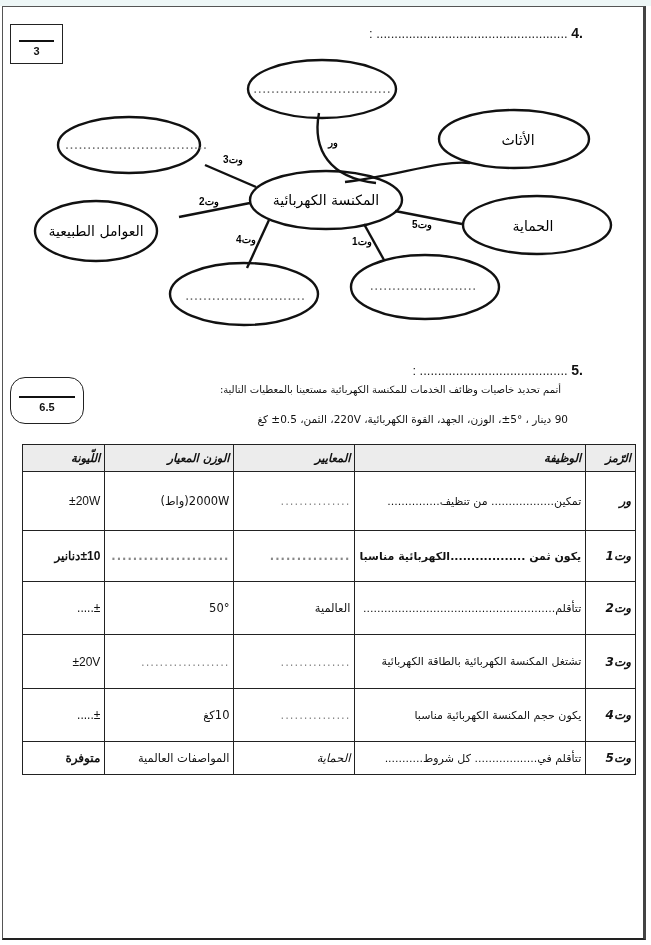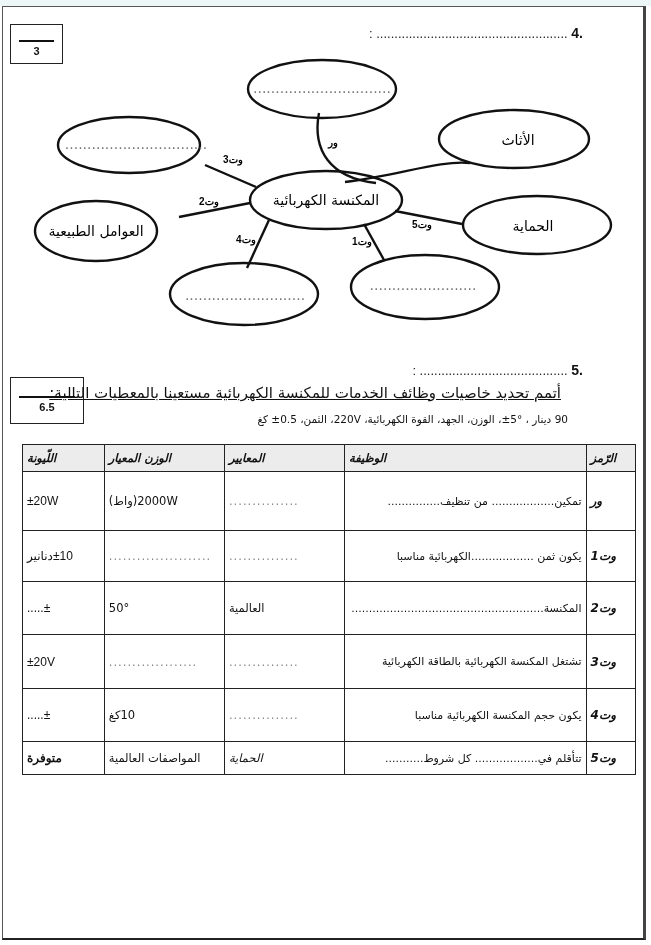--- a/index.html
+++ b/index.html
@@ -8,32 +8,32 @@
   .topstrip { position: absolute; left: 0; top: 0; width: 651px; height: 6px; background: #eef7f7; }
   .score-box { position: absolute; border: 1px solid #222; background: #fff; }
   .score-box .bar { position: absolute; left: 8px; right: 8px; height: 2px; background: #111; }
   .score-box .num { position: absolute; left: 0; right: 0; text-align: center; font-weight: bold; font-size: 11px; font-family: "Liberation Sans", sans-serif; }
   .q-head { position: absolute; direction: rtl; font-family: "Liberation Sans", sans-serif; font-size: 13px; }
   .q-head .n { font-weight: bold; font-size: 14px; }
   .q-head .dots { letter-spacing: 0px; color: #222; }
   svg.diagram { position: absolute; left: 0; top: 0; }
   .ell-text { font-family: "DejaVu Sans", sans-serif; font-size: 14px; }
   .link-label { font-family: "Liberation Sans", sans-serif; font-size: 10px; font-weight: bold; }
-  .instr { position: absolute; right: 90px; top: 384px; direction: rtl; font-size: 15px; text-decoration: underline; font-family: "DejaVu Sans", sans-serif; }
+  .instr { position: absolute; right: 90px; top: 384px; direction: rtl; font-size: 10px; font-family: "DejaVu Sans", sans-serif; }
   .givens { position: absolute; right: 83px; top: 413px; direction: rtl; font-size: 10.5px; font-family: "DejaVu Sans", sans-serif; }
   table.fn { position: absolute; left: 22px; top: 444px; width: 614px; border-collapse: collapse; direction: rtl; font-family: "DejaVu Sans", sans-serif; }
-  table.fn th, table.fn td { border: 1.5px solid #222; text-align: left; font-size: 11.5px; padding: 0 4px; }
+  table.fn th, table.fn td { border: 1.5px solid #222; text-align: right; font-size: 11.5px; padding: 0 4px; }
   table.fn th { background: #ececec; height: 26px; font-style: italic; font-weight: bold; font-size: 11.5px; }
   table.fn td.code { font-weight: bold; font-style: italic; width: 40px; font-size: 12px; }
   table.fn td.func { text-align: right; width: 208px; font-size: 11px; }
   table.fn td.crit { width: 110px; }
   table.fn td.level { width: 110px; margin-top: 29px; }
   table.fn td.flex { width: 72px; font-family: "Liberation Sans", sans-serif; font-size: 12px; }
   .dotfill { color: #888; letter-spacing: 1px; font-size: 10px; }
-  .r1 td { height: 58px; } .r2 td { height: 50px; } .r3 td { height: 52px; }
+  .r1 td { height: 58px; } .r2 td { height: 50px; font-weight: bold; } .r3 td { height: 52px; }
   .r4 td { height: 53px; } .r5 td { height: 52px; } .r6 td { height: 32px; }
 </style>
 </head>
 <body>
 
 <div class="topstrip"></div>
 <div class="page"></div>
 
 <div class="score-box" style="left:10px; top:24px; width:51px; height:38px;">
   <div class="bar" style="top:15px;"></div>
@@ -76,21 +76,21 @@
 
     <text class="link-label" x="333" y="146">ور</text>
     <text class="link-label" x="422" y="228">وت5</text>
     <text class="link-label" x="362" y="245">وت1</text>
     <text class="link-label" x="246" y="243">وت4</text>
     <text class="link-label" x="209" y="205">وت2</text>
     <text class="link-label" x="233" y="163">وت3</text>
   </g>
 </svg>
 
-<div class="score-box" style="left:10px; top:377px; width:72px; height:45px;">
+<div class="score-box" style="left:10px; top:377px; width:72px; height:45px;border-radius:15px;">
   <div class="bar" style="top:18px;"></div>
   <div class="num" style="top:23px;">6.5</div>
 </div>
 <div class="q-head" style="right:68px; top:362px;">
   <span class="n">.5</span>
   <span class="dots">......................................... :</span>
 </div>
 <div class="instr">أتمم تحديد خاصيات وظائف الخدمات للمكنسة الكهربائية مستعينا بالمعطيات التالية:</div>
 <div class="givens">90 دينار ، °5±، الوزن، الجهد، القوة الكهربائية، 220V، الثمن، 0.5± كغ</div>
 
@@ -114,21 +114,21 @@
     </tr>
     <tr class="r2">
       <td class="code">وت1</td>
       <td class="func">يكون ثمن ..................الكهربائية مناسبا</td>
       <td class="crit dotfill">...............</td>
       <td class="level dotfill">......................</td>
       <td class="flex">±10دنانير</td>
     </tr>
     <tr class="r3">
       <td class="code">وت2</td>
-      <td class="func">المكنسة.......................................................</td>
+      <td class="func">تتأقلم.......................................................</td>
       <td class="crit">العالمية</td>
       <td class="level">50°</td>
       <td class="flex">±.....</td>
     </tr>
     <tr class="r4">
       <td class="code">وت3</td>
       <td class="func">تشتغل المكنسة الكهربائية بالطاقة الكهربائية</td>
       <td class="crit dotfill">...............</td>
       <td class="level dotfill">...................</td>
       <td class="flex">±20V</td>

